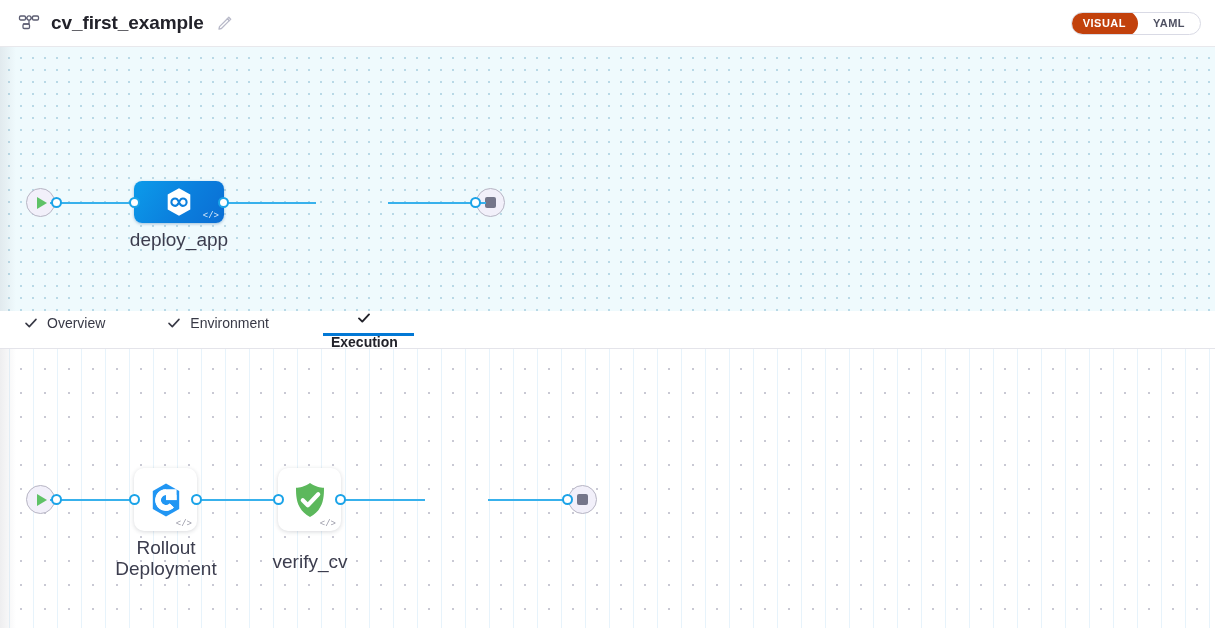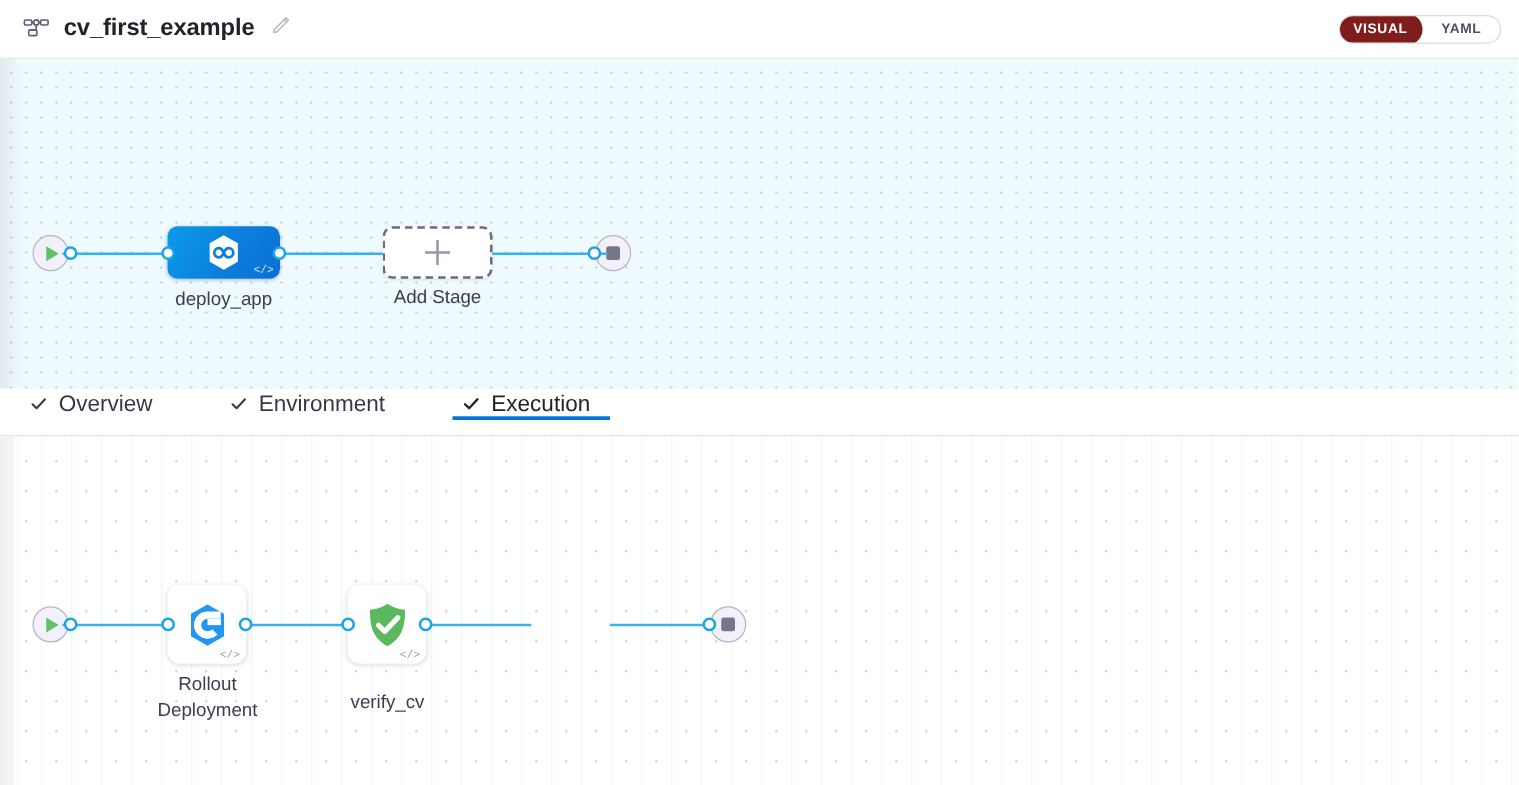--- a/index.html
+++ b/index.html
@@ -28,20 +28,21 @@
     background: #ffffff;
     border-bottom: 1px solid #e8e8ec;
     display: flex;
     align-items: center;
     padding: 0 14px 0 18px;
     z-index: 20;
   }
 
   .header-left {
     display: flex;
+    align-items: center;
     gap: 11px;
   }
 
   .pipeline-icon {
     width: 22px; height: 22px;
     display: flex; align-items: center; justify-content: center;
     flex: none;
   }
 
   .page-title {
@@ -88,21 +89,21 @@
     color: #4f5162;
     background: transparent;
     border: none;
     cursor: pointer;
     border-radius: 12px;
     font-family: "Liberation Sans", sans-serif;
     padding: 0 12px;
   }
 
   .toggle-opt.active {
-    background: #7f1d1d;
+    background: #c2410c;
     color: #ffffff;
     margin: -1px 0 -1px -1px;
     height: 25px;
     border-radius: 13px;
   }
 
   
   .stage-canvas {
     position: absolute;
     top: 47px; left: 0;
@@ -138,33 +139,34 @@
     padding-left: 16px;
     z-index: 15;
   }
 
   .tab {
     display: flex;
     align-items: center;
     gap: 9px;
     padding: 0 16px 0 8px;
     margin-right: 38px;
-    font-size: 18px;
+    font-size: 14px;
     color: #383946;
     cursor: pointer;
     position: relative;
     background: none;
     border: none;
     font-family: "Liberation Sans", sans-serif;
     height: 24px;
   }
 
   .tab.active {
-    font-weight: normal;
+    font-weight: bold;
     color: #22222a;
+    flex-direction: column;
   }
 
   .tab.active::after {
     content: "";
     position: absolute;
     left: 0; right: 0; bottom: -1px;
     height: 3px;
     background: #0278d5;
   }
 
@@ -301,21 +303,21 @@
     position: absolute;
     background: #9596a6;
   }
   .plus-glyph::before { left: 9px; top: 0; width: 2px; height: 20px; }
   .plus-glyph::after  { top: 9px; left: 0; height: 2px; width: 20px; }
 
   
   .node-label {
     position: absolute;
     text-align: center;
-    font-size: 15px;
+    font-size: 19px;
     color: #3c3d4e;
     line-height: 21px;
     white-space: pre-line;
     pointer-events: none;
   }
 </style>
 </head>
 <body>
 
 <div id="app">
@@ -371,26 +373,20 @@
           <path d="M17 3.2 L28.3 9.6 L28.3 24.4 L17 30.8 L5.7 24.4 L5.7 9.6 Z" fill="#ffffff"></path>
           <path d="M13.1 13.5 a3.7 3.7 0 1 0 0 7.4 c2.6 0 3.1-2.3 3.9-3.7 c0.8-1.4 1.3-3.7 3.9-3.7 a3.7 3.7 0 1 1 0 7.4 c-2.6 0-3.1-2.3-3.9-3.7 c-0.8-1.4-1.3-3.7-3.9-3.7 z" fill="none" stroke="#0b7fdd" stroke-width="2.1"></path>
         </svg>
         <span class="code-badge">&lt;/&gt;</span>
       </div>
       <span class="port" style="left:-5px; top:16px;"></span>
       <span class="port" style="left:84px; top:16px;"></span>
       <span class="node-label" style="left:-15px; top:48px; width:120px;">deploy_app</span>
     </div>
 
-    <div class="node" style="left:306px; top:134px;">
-      <div class="add-box add-stage-box">
-        <span class="plus-glyph"></span>
-      </div>
-      <span class="node-label" style="left:-16px; top:46px; width:120px;">Add Stage</span>
-    </div>
 
     <div class="node" style="left:476px; top:141px;">
       <div class="terminal">
         <span class="stop-sq"></span>
       </div>
       <span class="port" style="left:-6px; top:9px;"></span>
     </div>
   </div>
 
   <div class="tabs-bar">

